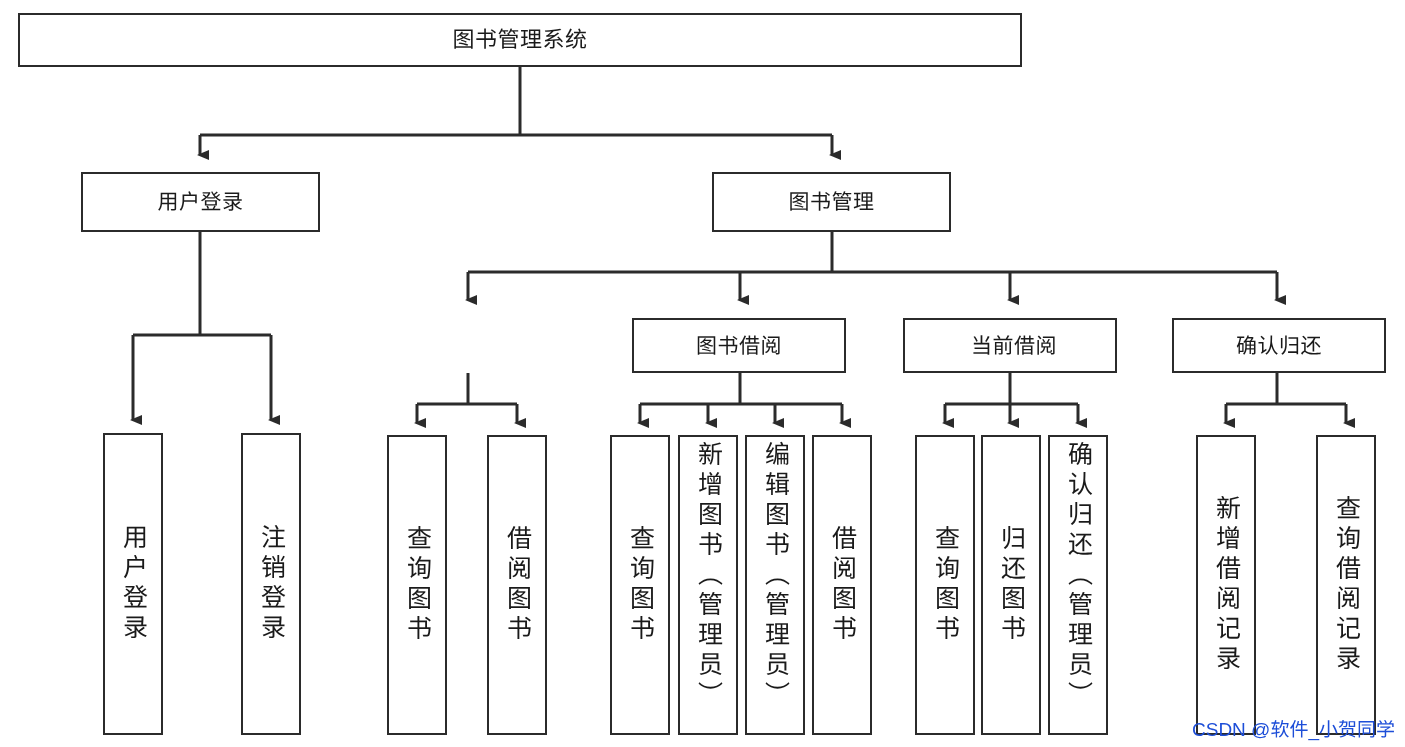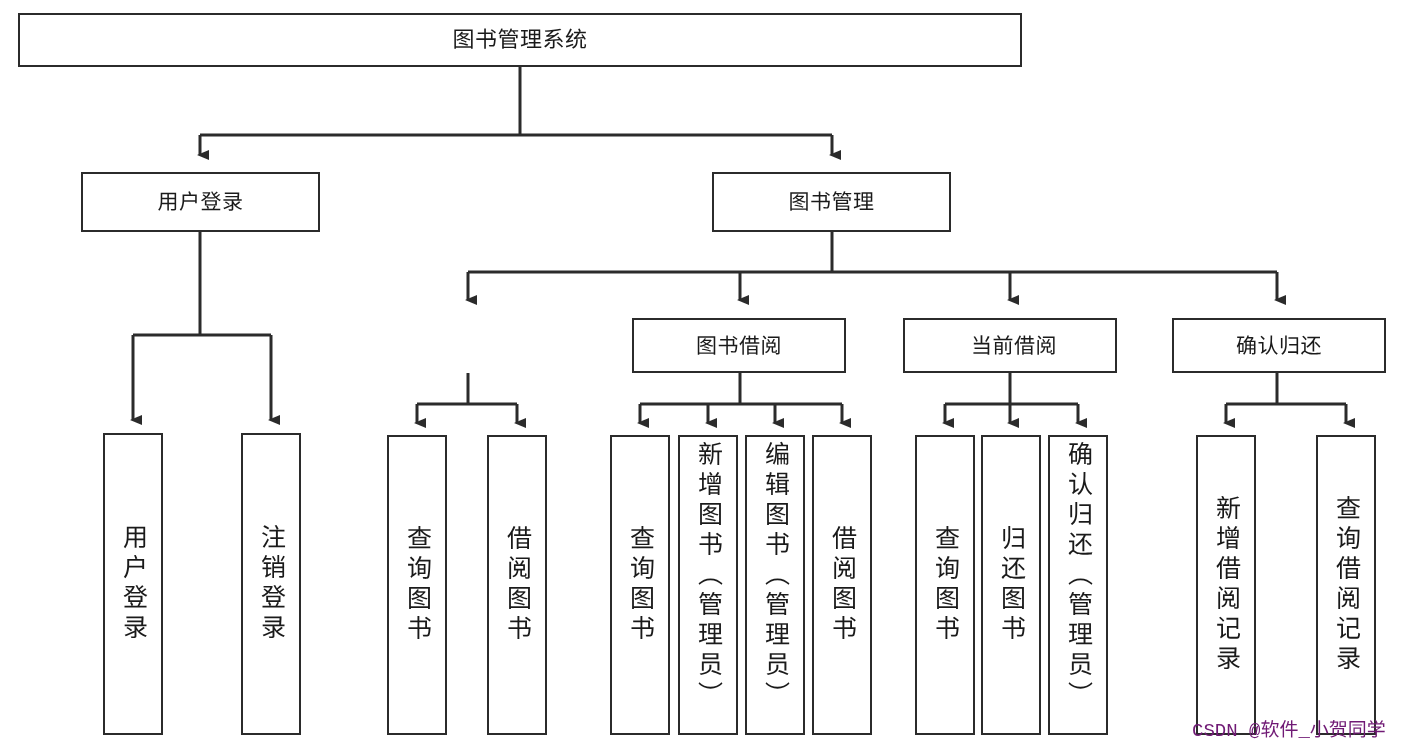--- a/index.html
+++ b/index.html
@@ -59,24 +59,24 @@
   .node.vert .label {
     writing-mode: vertical-rl;
     text-orientation: upright;
     font-size: 25px;
     line-height: 1.0;
     letter-spacing: 5px;
     white-space: nowrap;
   }
   .watermark {
     position: absolute;
-    color: #701a75;
+    color: #1d4ed8;
     font-size: 19px;
     white-space: nowrap;
-    font-family: Liberation Mono, monospace;
+    font-family: Liberation Sans, sans-serif;
     z-index: 5;
   }
 </style>
 </head>
 <body>
 
 <div id="canvas">
 
   <svg class="wires" viewBox="0 0 1405 747">
     <defs>

